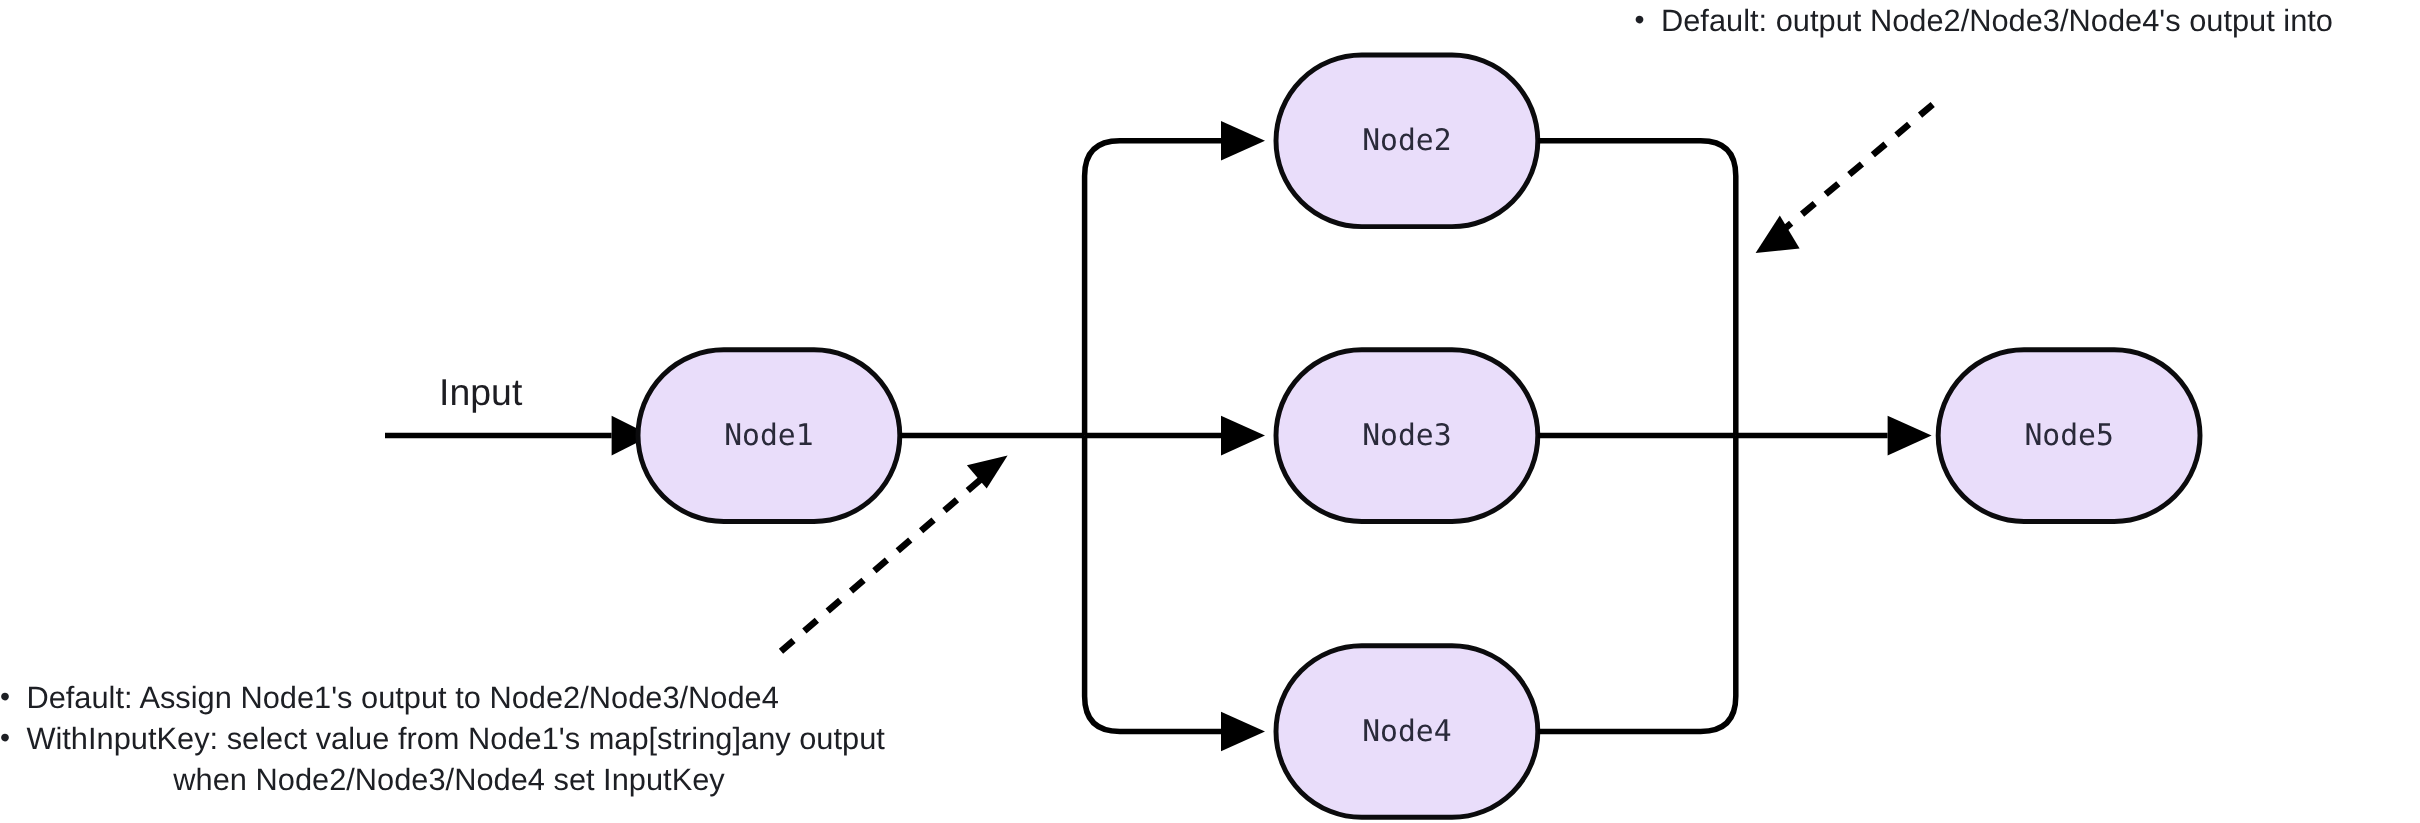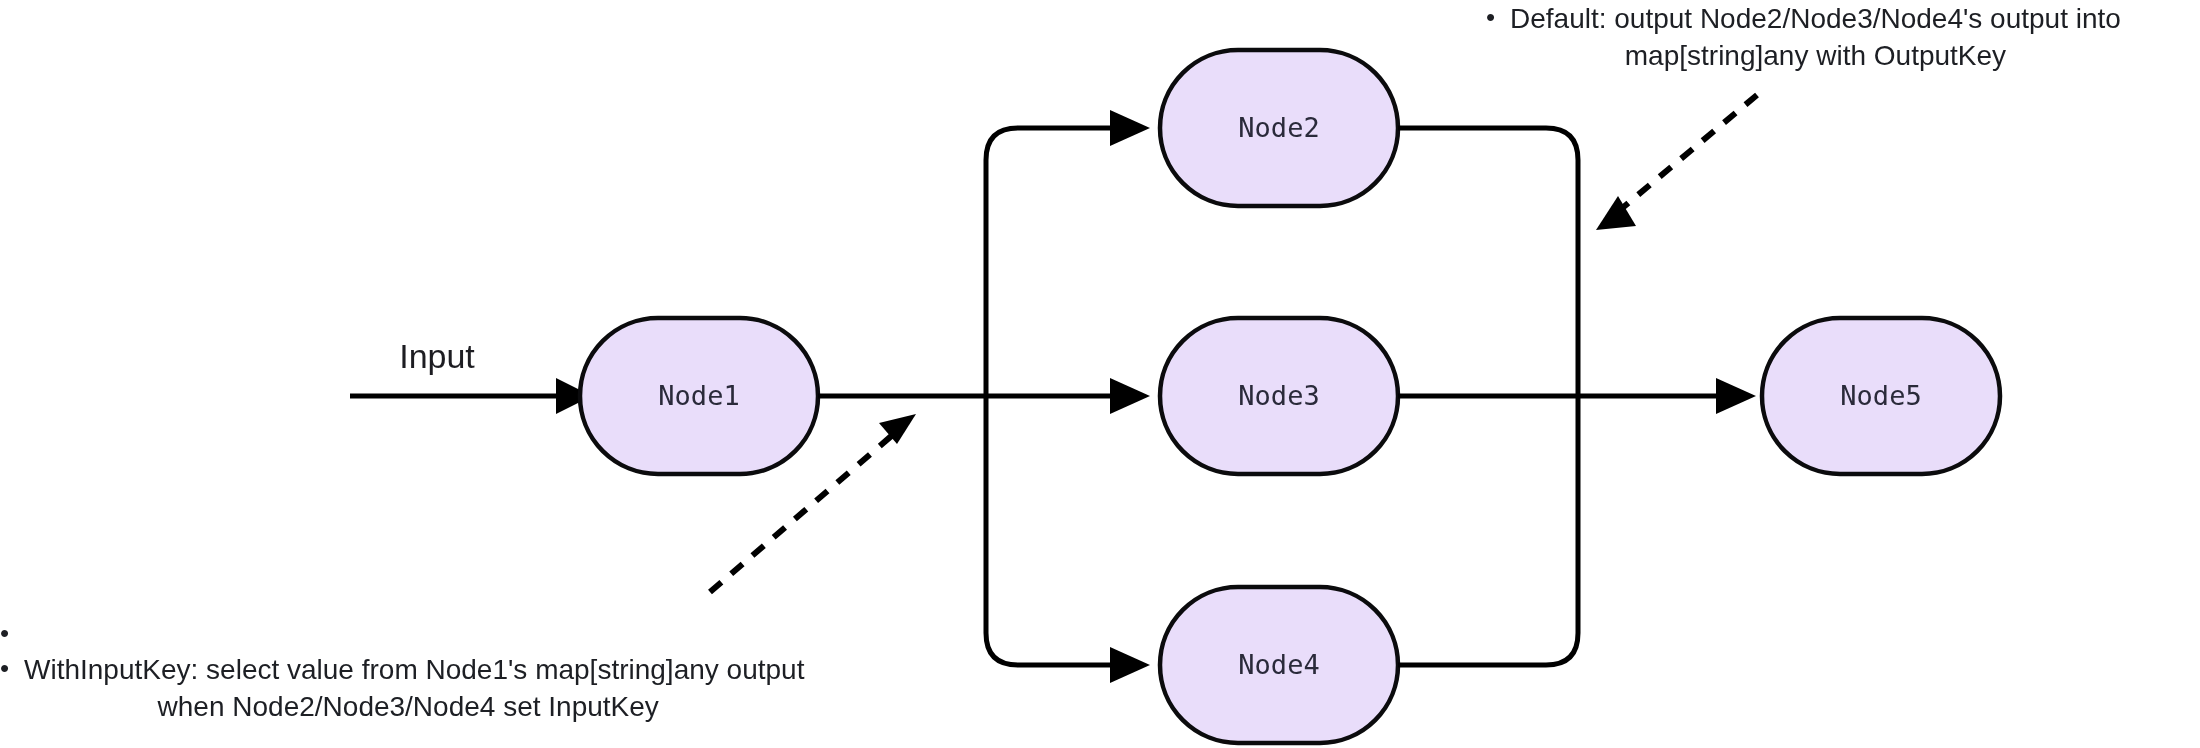--- a/index.html
+++ b/index.html
@@ -190,26 +190,26 @@
       <polygon class="arrow-head" points="1596,230 1636,226 1618,196"></polygon>
     </g>
 
   </svg>
 
   <div class="annotation" id="annotation-merge">
     <div class="ann-row">
       <span class="ann-bullet">•</span>
       <span class="ann-text">Default: output Node2/Node3/Node4's output into</span>
     </div>
-    <div class="ann-cont">map[string]any with OutputKey</div>
   </div>
 
   <div class="annotation" id="annotation-assign">
     <div class="ann-row">
       <span class="ann-bullet">•</span>
+      <span class="ann-text">Default: Assign Node1's output to Node2/Node3/Node4</span>
     </div>
     <div class="ann-row">
       <span class="ann-bullet">•</span>
       <span class="ann-text">WithInputKey: select value from Node1's map[string]any output</span>
     </div>
     <div class="ann-cont">when Node2/Node3/Node4 set InputKey</div>
   </div>
 
 </div>
 

